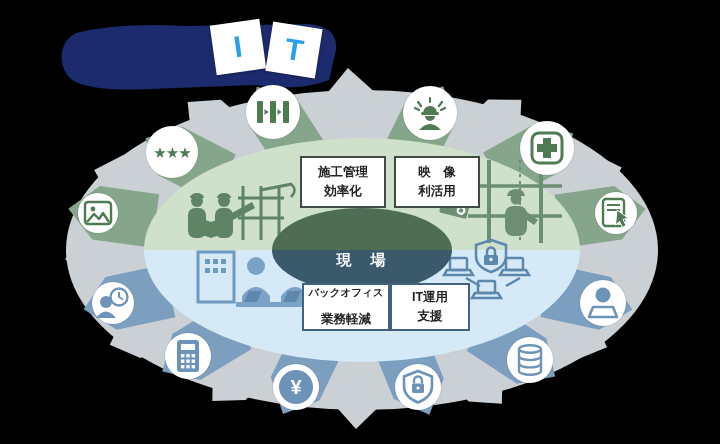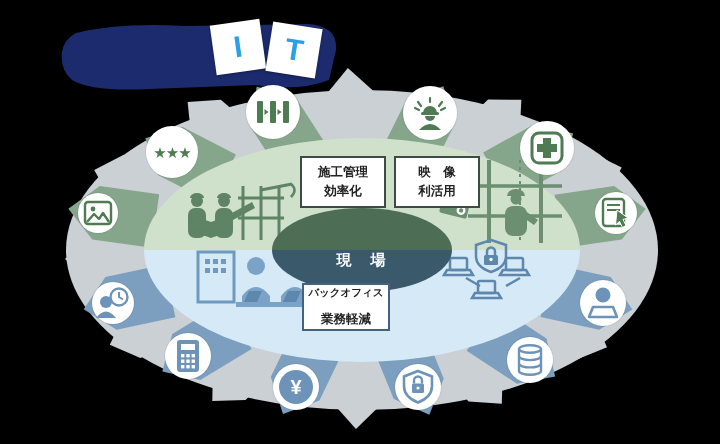--- a/index.html
+++ b/index.html
@@ -167,20 +167,24 @@
     <span>効率化</span>
   </div>
   <div class="label-box site" style="left:366px;top:156px;width:82px;height:48px;">
     <span>映　像</span>
     <span>利活用</span>
   </div>
   <div class="label-box office" style="left:274px;top:283px;width:84px;height:44px;justify-content:space-between;">
     <span class="lb-small">バックオフィス</span>
     <span>業務軽減</span>
   </div>
+  <div class="label-box office" style="left:362px;top:283px;width:76px;height:44px;">
+    <span>IT運用</span>
+    <span>支援</span>
+  </div>
 
   <div class="icon" style="left:146px;top:126px;width:52px;height:52px;">
     <span class="stars">★★★</span>
   </div>
 
   <div class="icon" style="left:246px;top:85px;width:54px;height:54px;">
     <svg width="34" height="30" viewBox="0 0 34 30">
       <g fill="#4f7b53">
         <rect x="1" y="4" width="6" height="22" rx="1"></rect>
           <rect x="14" y="4" width="6" height="22" rx="1"></rect>

